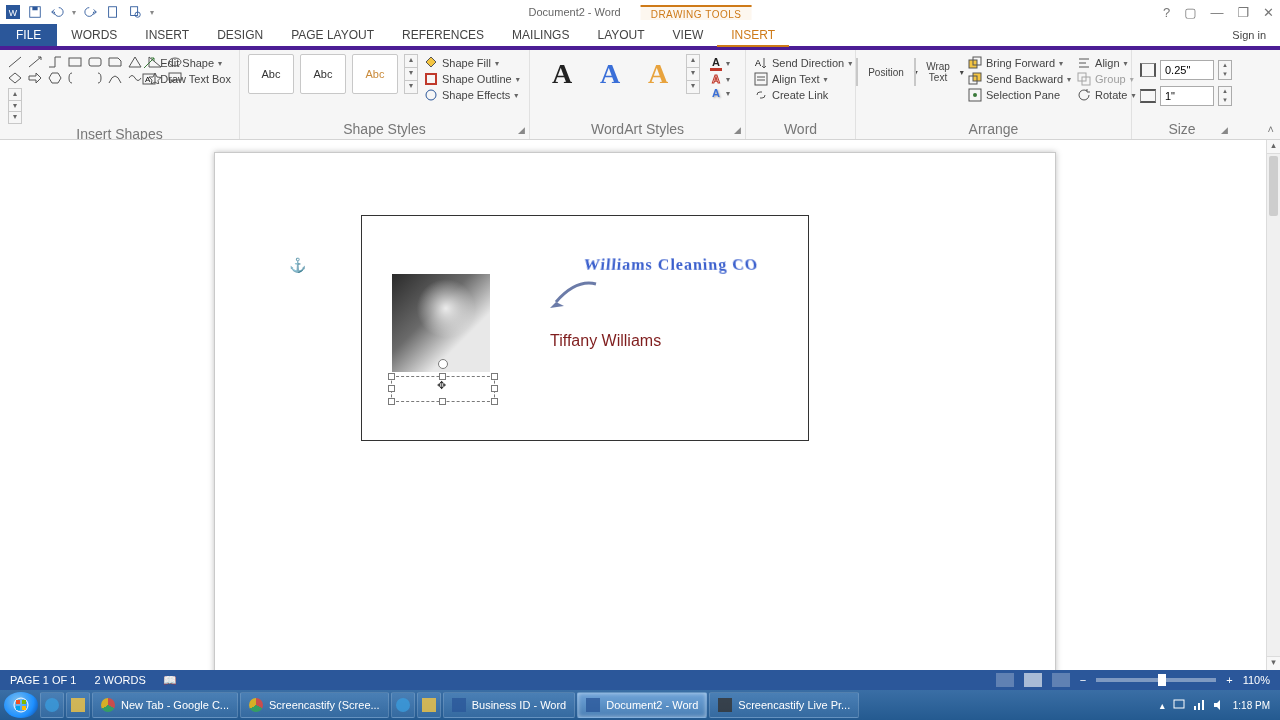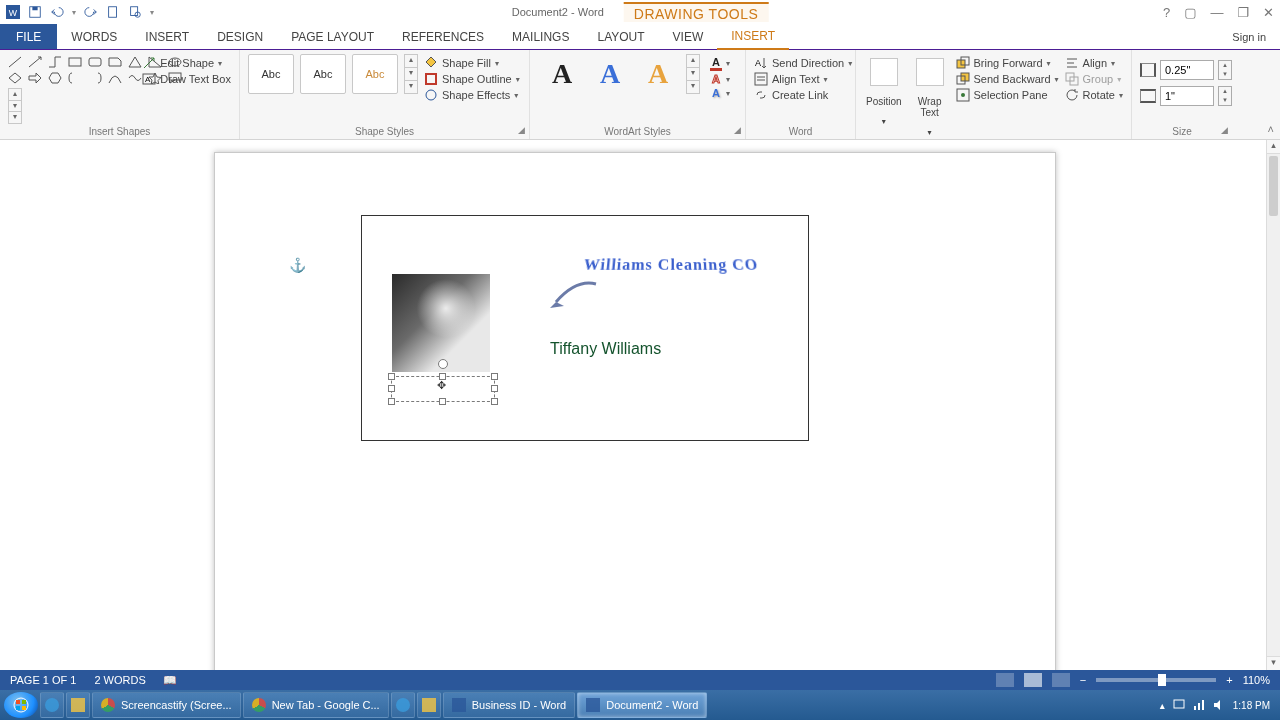--- a/index.html
+++ b/index.html
@@ -4,37 +4,37 @@
 <style>
 * { margin: 0; padding: 0; box-sizing: border-box; font-family: "Segoe UI", Tahoma, sans-serif; }
 body { background: #fff; width: 1280px; height: 720px; overflow: hidden; position: relative; }
 
 
 .titlebar { height: 24px; background: #fff; display: flex; align-items: center; font-size: 11px; color: #555; position: relative; }
 .titlebar .qat { display: flex; align-items: center; gap: 8px; padding-left: 6px; }
 .titlebar .qat .ico { width: 14px; height: 14px; display: inline-flex; align-items: center; justify-content: center; color: #2b579a; }
 .titlebar .center { position: absolute; left: 50%; transform: translateX(-50%); display: flex; align-items: center; gap: 20px; }
 .titlebar .doctitle { color: #666; }
-.titlebar .contextual { color: #ce7a18; border-top: 2px solid #ce7a18; padding: 2px 10px 0; font-size: 14px; letter-spacing: .5px; background: #fdf7ef; }
+.titlebar .contextual { color: #ce7a18; border-top: 2px solid #ce7a18; padding: 2px 10px 0; font-size: 10px; letter-spacing: .5px; background: #fdf7ef; }
 .titlebar .wincontrols { position: absolute; right: 6px; display: flex; gap: 14px; color: #777; font-size: 13px;}
 .titlebar .wincontrols span { cursor: default; }
 
 
-.tabrow { height: 26px; background: #fff; display: flex; align-items: stretch; border-bottom: 1px solid #4c1d95; font-size: 12px; }
+.tabrow { height: 26px; background: #fff; display: flex; align-items: stretch; border-bottom: 4px solid #4c1d95; font-size: 12px; }
 .tabrow .file { background:#2b579a; color:#fff; padding: 0 16px; display:flex; align-items:center; font-weight:normal; }
 .tabrow .tab { padding: 0 14px; display:flex; align-items:center; color:#444; }
 .tabrow .tab.active { color:#ce7a18; border-bottom: 2px solid #ce7a18; margin-bottom:-1px; background:#fff;}
 .tabrow .spacer { flex:1; }
 .tabrow .signin { padding-right:14px; display:flex; align-items:center; color:#444; font-size:11px;}
 
 
 .ribbon { height: 90px; background: #f6f6f6; border-bottom: 1px solid #d4d4d4; display:flex; position:relative;}
 .group { border-right:1px solid #e1e1e1; padding: 4px 8px 2px; display:flex; flex-direction:column; position:relative; }
 .group .content { flex:1; display:flex; align-items:flex-start; gap:6px;}
-.group .label { text-align:center; font-size:10px; color:#777; padding-top:2px;}
+.group .label { text-align:center; font-size:14px; color:#777; padding-top:2px;}
 .group .launcher { position:absolute; right:4px; bottom:4px; font-size:9px; color:#888; }
 
 
 .shapes-gallery { width: 210px; display:flex; flex-wrap:wrap; gap:4px 6px; align-content:flex-start; padding-top:2px;}
 .shapes-gallery .s { width:14px; height:12px; display:inline-block; }
 
 
 .style-gallery { display:flex; gap:6px; align-items:center;}
 .style-thumb { width:46px; height:40px; border:1px solid #c8c8c8; background:#fff; display:flex; align-items:center; justify-content:center; font-size:11px; color:#333; border-radius:2px;}
 .gallery-scroll { width:14px; height:40px; border:1px solid #c8c8c8; display:flex; flex-direction:column;}
@@ -44,21 +44,21 @@
 .stack { display:flex; flex-direction:column; gap:2px; font-size:11px; color:#444; padding-top:2px;}
 .stack .row { display:flex; align-items:center; gap:4px; white-space:nowrap;}
 .stack .row .chev { font-size:8px; color:#666;}
 .stack .ic { width:14px; height:14px; display:inline-block;}
 
 
 .wa-gallery { display:flex; gap:8px; align-items:center; padding:0 4px;}
 .wa-thumb { width:40px; height:40px; display:flex; align-items:center; justify-content:center; font-family: "Times New Roman", serif; font-size:28px; font-weight:bold;}
 
 
-.vbtn { width:46px; display:flex; flex-direction:column; align-items:center; justify-content:center; gap:10px; font-size:10px; color:#444; text-align:center; padding-top:4px;}
+.vbtn { width:46px; display:flex; align-items:center; justify-content:center; gap:10px; font-size:10px; color:#444; text-align:center; padding-top:4px;}
 .vbtn .vico { width:28px; height:28px; border:1px solid #c8c8c8; background:#fff;}
 
 
 .size-inputs { display:flex; flex-direction:column; gap:6px; padding-top:6px;}
 .size-row { display:flex; align-items:center; gap:4px;}
 .size-row .dimico { width:16px; height:14px; border:1px solid #888;}
 .size-row input { width:54px; height:20px; font-size:11px; padding:0 4px; border:1px solid #ababab;}
 .size-row .spin { width:14px; height:20px; border:1px solid #ababab; display:flex; flex-direction:column;}
 .size-row .spin div{flex:1; font-size:7px; text-align:center; color:#666;}
 
@@ -67,21 +67,21 @@
 
 .docarea { position:absolute; top:140px; left:0; right:14px; bottom:50px; background:#fff; overflow:hidden;}
 .page { position:absolute; left:214px; top:12px; width:842px; height:640px; background:#fff; box-shadow: 0 0 6px rgba(0,0,0,.25); border:1px solid #c9c9c9;}
 .card { position:absolute; left:146px; top:62px; width:448px; height:226px; border:1px solid #333;}
 .photo { position:absolute; left:30px; top:58px; width:98px; height:98px; background:linear-gradient(135deg,#2a2a2a 0%, #6a6a6a 40%, #e8e8e8 70%); }
 .photo::after{content:""; position:absolute; inset:0; background: radial-gradient(circle at 55% 35%, rgba(255,255,255,.85) 0%, rgba(255,255,255,.4) 18%, transparent 35%);}
 .logo-wrap { position:absolute; left:184px; top:40px; width:250px; height:70px; }
 .logo-arc { font-family:"Comic Sans MS", cursive; font-weight:bold; color:#3a5fcd; font-size:16px; text-align:center; transform: perspective(200px) rotateX(18deg); letter-spacing:1px; }
 .logo-sub { text-align:center; }
 .logo-sub svg { width:60px; height:36px; }
-.card-name { position:absolute; left:188px; top:124px; font-size:16px; color:#14532d;}
+.card-name { position:absolute; left:188px; top:116px; font-size:16px; color:#7f1d1d;}
 .anchor-mark { position:absolute; left:74px; top:104px; font-size:14px; color:#555;}
 
 
 .sel-textbox { position:absolute; left:29px; top:160px; width:104px; height:26px; border:1px dashed #7a7a7a; background:rgba(255,255,255,.6);}
 .handle { position:absolute; width:7px; height:7px; background:#fff; border:1px solid #7a7a7a; }
 .h-tl{left:-4px; top:-4px;} .h-tm{left:50%; margin-left:-4px; top:-4px;} .h-tr{right:-4px; top:-4px;}
 .h-ml{left:-4px; top:50%; margin-top:-4px;} .h-mr{right:-4px; top:50%; margin-top:-4px;}
 .h-bl{left:-4px; bottom:-4px;} .h-bm{left:50%; margin-left:-4px; bottom:-4px;} .h-br{right:-4px; bottom:-4px;}
 .rot-handle{ position:absolute; left:50%; top:-18px; margin-left:-5px; width:10px; height:10px; border:1px solid #7a7a7a; border-radius:50%; background:#fff;}
 .move-cursor{ position:absolute; left:50%; top:2px; margin-left:-6px; font-size:11px; color:#333;}
@@ -535,39 +535,43 @@
       </svg>
   </div>
   <div class="tb-item tb-pin">
       <div class="tb-ico" style="background:#3a9bdc;border-radius:50%"></div>
     </div>
   <div class="tb-item tb-pin">
       <div class="tb-ico" style="background:#f4c542"></div>
     </div>
   <div class="tb-item">
       <div class="tb-ico" style="background:conic-gradient(#ea4335 0 33%,#34a853 0 66%,#fbbc05 0);border-radius:50%"></div>
-      <span>Screencastify (Scree...</span>
+      <span>New Tab - Google C...</span>
     </div>
   <div class="tb-item">
       <div class="tb-ico" style="background:conic-gradient(#ea4335 0 33%,#34a853 0 66%,#fbbc05 0);border-radius:50%"></div>
-      <span>New Tab - Google C...</span>
+      <span>Screencastify (Scree...</span>
     </div>
   <div class="tb-item tb-pin">
       <div class="tb-ico" style="background:#3a9bdc;border-radius:50%"></div>
     </div>
   <div class="tb-item tb-pin">
       <div class="tb-ico" style="background:#f4c542"></div>
     </div>
   <div class="tb-item">
       <div class="tb-ico" style="background:#2b579a"></div>
       <span>Business ID - Word</span>
     </div>
   <div class="tb-item active">
       <div class="tb-ico" style="background:#2b579a"></div>
       <span>Document2 - Word</span>
+    </div>
+  <div class="tb-item">
+      <div class="tb-ico" style="background:#333"></div>
+      <span>Screencastify Live Pr...</span>
     </div>
   <div class="tray">
     <span>▴</span>
     <svg class="t-ico" viewBox="0 0 12 12">
         <rect x="1" y="1" width="10" height="8" fill="none" stroke="#fff"></rect>
       </svg>
     <svg class="t-ico" viewBox="0 0 12 12">
         <path d="M1 11h2V7H1zM5 11h2V4H5zM9 11h2V1H9z" fill="#fff"></path>
       </svg>
     <svg class="t-ico" viewBox="0 0 12 12">

